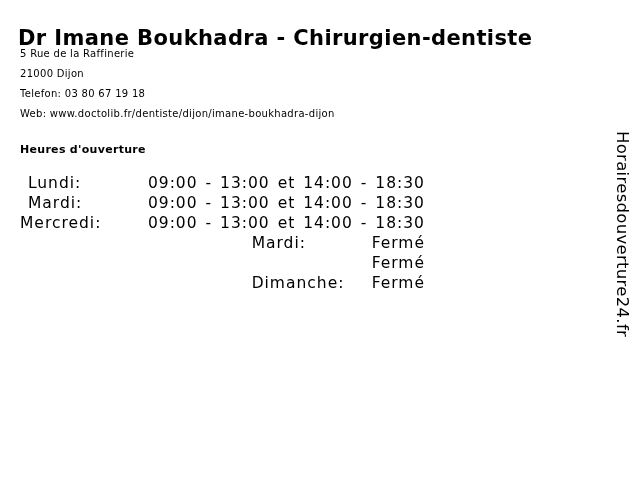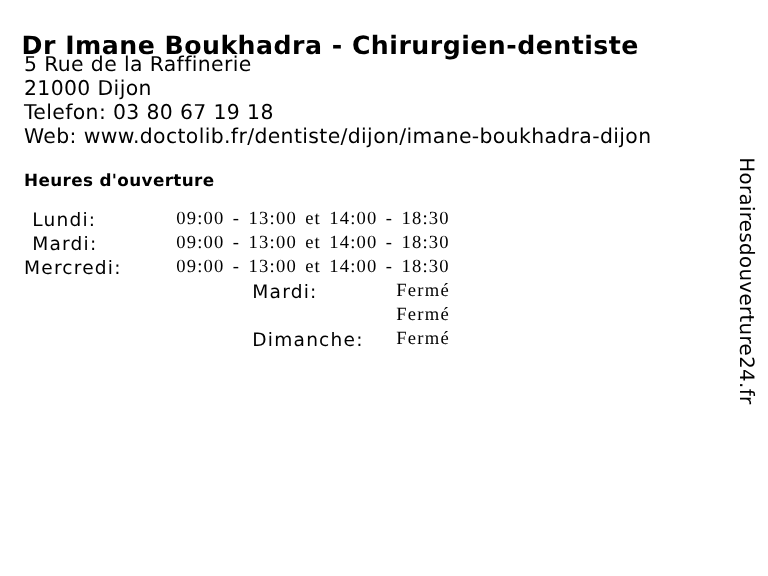--- a/index.html
+++ b/index.html
@@ -21,30 +21,30 @@
     top: 12px;
     font-size: 21px;
     font-weight: bold;
     letter-spacing: 0.4px;
     white-space: nowrap;
   }
   .address-block {
     position: absolute;
     left: 20px;
     top: 44px;
-    font-size: 17px;
+    font-size: 10px;
     line-height: 20px;
     letter-spacing: 0.3px;
     white-space: nowrap;
   }
   .hours-heading {
     position: absolute;
     left: 20px;
     top: 143px;
-    font-size: 14px;
+    font-size: 11px;
     font-weight: bold;
     letter-spacing: 0.3px;
     white-space: nowrap;
   }
   .hours-table {
     position: absolute;
     left: 20px;
     top: 173px;
     font-size: 15.5px;
     line-height: 20px;
@@ -54,21 +54,20 @@
   .hours-row {
     display: flex;
     justify-content: flex-end;
   }
   .hours-day {
     width: 120px;
     flex: 0 0 120px;
   }
   .hours-time {
     white-space: pre;
-    font-family: Liberation Serif, serif;
   }
   .watermark {
     position: absolute;
     top: 131px;
     right: 8px;
     writing-mode: vertical-rl;
     font-size: 16.5px;
     letter-spacing: 0.3px;
     color: #000000;
     white-space: nowrap;

